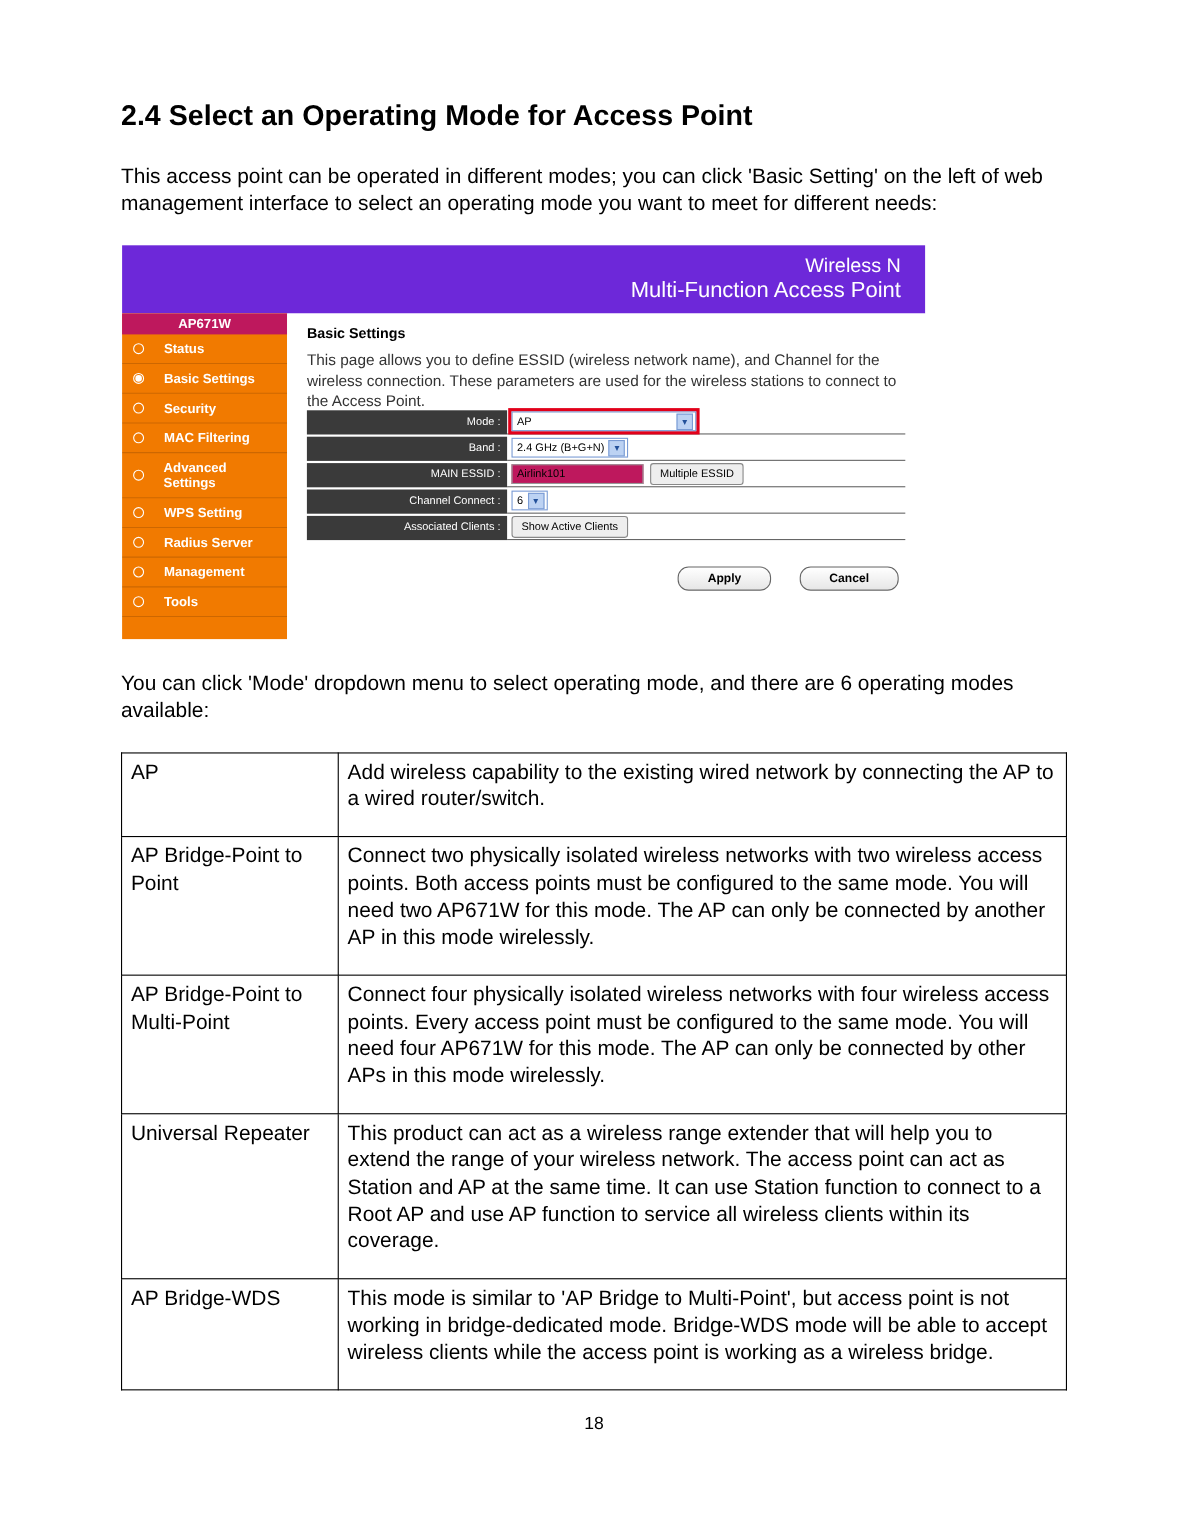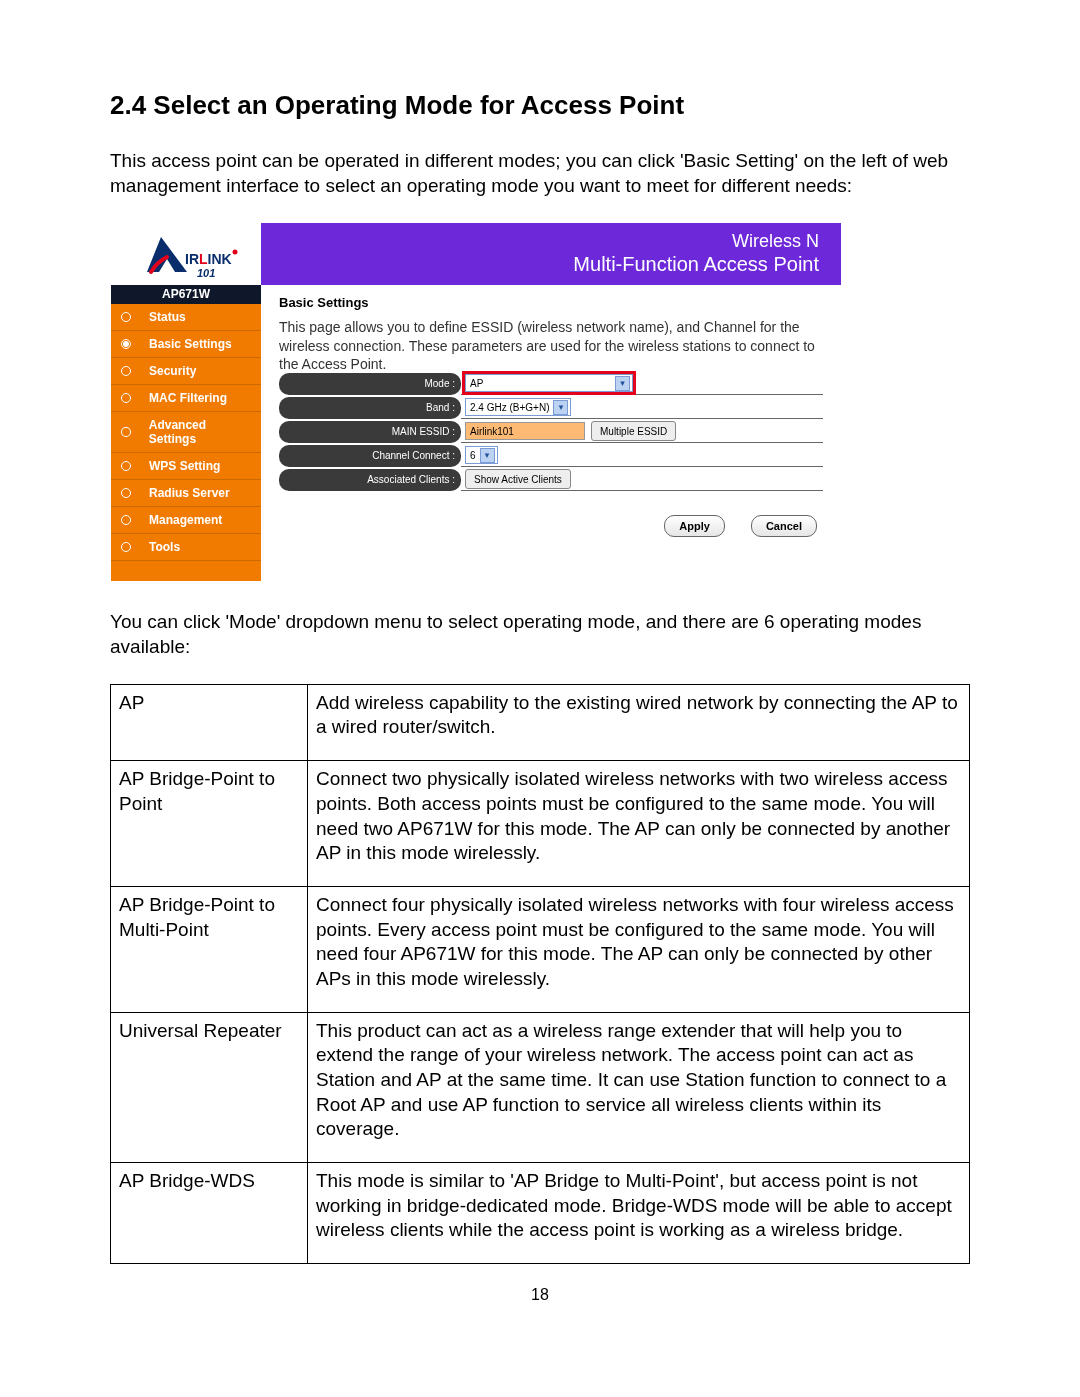--- a/index.html
+++ b/index.html
@@ -55,21 +55,21 @@
   }
   .ru-banner-t1 { font-size: 18px; line-height: 1.1; }
   .ru-banner-t2 { font-size: 20px; line-height: 1.2; }
   .ru-body { display: flex; }
   .ru-side {
     width: 150px;
     background: #f17a00;
     padding-bottom: 20px;
   }
   .ru-side-model {
-    background: #0f172a;
+    background: #be185d;
     color: #fff;
     text-align: center;
     font-size: 12px;
     font-weight: bold;
     padding: 2px 17px 3px;
   }
   .ru-nav-item {
     display: flex;
     align-items: center;
     gap: 18px;
@@ -91,52 +91,51 @@
     background: #fff;
     padding: 10px 18px 16px 18px;
   }
   .ru-main-title { font-size: 13px; font-weight: bold; margin-bottom: 8px; }
   .ru-desc { font-size: 14px; color:#333; line-height:1.3; }
   .ru-row { display:flex; align-items:center; height:22px; margin-bottom:2px; }
   .ru-row-label {
     width: 176px; background:#3a3a3a; color:#fff; font-size:10px;
     display:flex; align-items:center; justify-content:flex-end; padding-right:6px;
     height:100%;
-    border-radius:10px;
   }
   .ru-row-field {
     flex:1; border-bottom:1px solid #666; height:100%;
     display:flex; align-items:center; padding-left:4px; gap:6px;
   }
   .ru-select {
     font-size:10px; height:16px; border:1px solid #7a9bd4; background:#fff;
     display:inline-flex; align-items:center; padding:0 2px 0 4px; gap:4px;
   }
   .ru-chev {
     width:13px; height:13px; background:#bcd2f3; border:1px solid #7a9bd4;
     display:inline-flex; align-items:center; justify-content:center;
     color:#23509a; font-size:9px; line-height:1;
   }
   .ru-text {
     font-size:10px; min-width:110px; height:16px; border:1px solid #999;
-    background:#fdba74; padding:0 4px; display:inline-flex; align-items:center;
+    background:#be185d; padding:0 4px; display:inline-flex; align-items:center;
   }
   .ru-btn {
     font-size:10px; height:18px; border:1px solid #888; border-radius:3px;
     background:#eee; padding:0 8px; display:inline-flex; align-items:center;
   }
   .ru-highlight { box-shadow: 0 0 0 3px #e2001a; }
   .ru-actions {
     display:flex; justify-content:flex-end; gap:26px; margin-top:24px;
     padding-right:6px;
   }
   .ru-act-btn {
     height:20px; border:1px solid #666; border-radius:10px;
     background:linear-gradient(#fff,#e6e6e6);
-    font-size:11px; padding:0 14px; display:inline-flex; align-items:center;
+    font-size:11px; padding:0 26px; display:inline-flex; align-items:center;
     font-weight:bold;
   }
   
   .modes-table {
     width: 100%;
     border-collapse: collapse;
     margin-top: 2px;
   }
   .modes-table td {
     border: 1px solid #000;
@@ -150,31 +149,20 @@
 </style>
 </head>
 <body>
 
 <div class="page">
   <h2 class="section-heading">2.4 Select an Operating Mode for Access Point</h2>
   <p class="lead-para">This access point can be operated in different modes; you can click 'Basic Setting' on the left of web management interface to select an operating mode you want to meet for different needs:</p>
 
   <div class="router-ui">
     <div class="ru-header">
-      <div class="ru-logo-cell">
-        <svg viewBox="0 0 220 96">
-          <path d="M60 8 L112 78 L88 78 L72 52 L56 78 L32 78 Z" fill="#0a2e6b"></path>
-          <path d="M40 78 Q52 58 72 48" stroke="#e2001a" stroke-width="8" fill="none" stroke-linecap="round"></path>
-          <text x="108" y="62" font-family="Arial" font-size="28" font-weight="bold">
-            <tspan fill="#0a2e6b">IR</tspan><tspan fill="#e2001a">L</tspan><tspan fill="#0a2e6b">INK</tspan>
-          </text>
-          <circle cx="208" cy="38" r="5" fill="#e2001a"></circle>
-          <text x="132" y="88" font-family="Arial" font-size="22" font-style="italic" font-weight="bold" fill="#0a2e6b">101</text>
-        </svg>
-      </div>
       <div class="ru-banner">
         <div class="ru-banner-t1">Wireless N</div>
         <div class="ru-banner-t2">Multi-Function Access Point</div>
       </div>
     </div>
     <div class="ru-body">
       <div class="ru-side">
         <div class="ru-side-model">AP671W</div>
         <div id="nav-holder">
             <div class="ru-nav-item">

